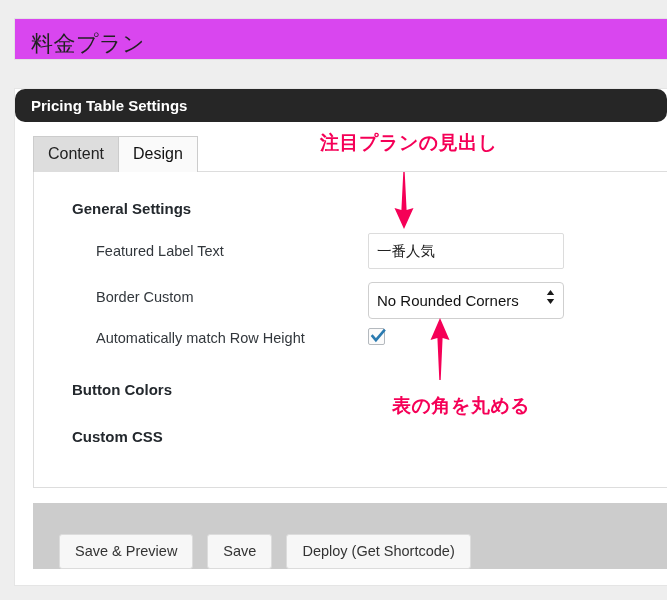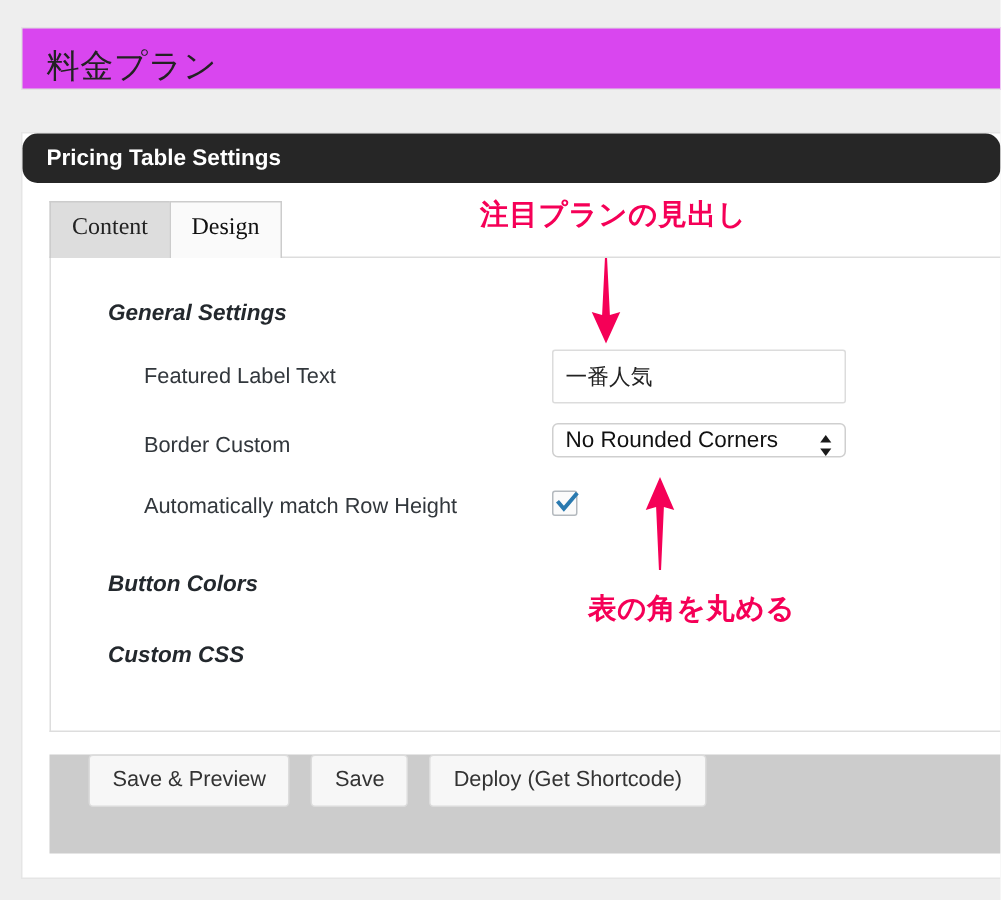--- a/index.html
+++ b/index.html
@@ -68,25 +68,25 @@
     position: absolute;
     left: 18px;
     right: 0px;
     top: 45px;
     bottom: 0;
   }
 
   
   .tab-strip {
     display: flex;
+    align-items: flex-end;
     height: 38px;
     position: relative;
     z-index: 3;
     padding-left: 0px;
-    font-family: Liberation Serif, serif;
   }
   .tab {
     font-size: 16px;
     padding: 8px 14px 9px 14px;
     border: 1px solid #cccccc;
     border-bottom: none;
     margin-right: -1px;
     cursor: pointer;
     color: #222222;
     line-height: 1.1;
@@ -109,21 +109,20 @@
     position: relative;
     min-height: 300px;
   }
 
   .section-heading {
     font-size: 15px;
     font-weight: bold;
     color: #23282d;
     padding-left: 38px;
     margin: 10px 0 16px 0;
-    font-style: italic;
   }
   .section-heading.spaced {
     margin-top: 30px;
     margin-bottom: 22px;
   }
 
   .form-row {
     display: flex;
     align-items: center;
     padding-left: 62px;
@@ -154,21 +153,21 @@
     outline: none;
   }
 
   .select-wrap {
     position: relative;
     width: 196px;
     height: 30px;
   }
   select.select-input {
     width: 196px;
-    height: 23px;
+    height: 37px;
     box-sizing: border-box;
     border: 1px solid #cfcfcf;
     background: #ffffff;
     font-size: 15px;
     font-family: "Liberation Sans", "DejaVu Sans", sans-serif;
     color: #111111;
     padding: 2px 26px 2px 8px;
     border-radius: 4px;
     -webkit-appearance: none;
     -moz-appearance: none;
@@ -205,21 +204,21 @@
 
   
   .panel-footer {
     background: #cccccc;
     position: absolute;
     left: 18px;
     right: 0;
     bottom: 16px;
     height: 66px;
     display: flex;
-    align-items: flex-start;
+    align-items: flex-end;
     padding-left: 26px;
     box-sizing: border-box;
   }
   .btn {
     background: #f7f7f7;
     border: 1px solid #dcdcdc;
     border-radius: 3px;
     font-size: 14.5px;
     color: #333333;
     padding: 8px 15px;

